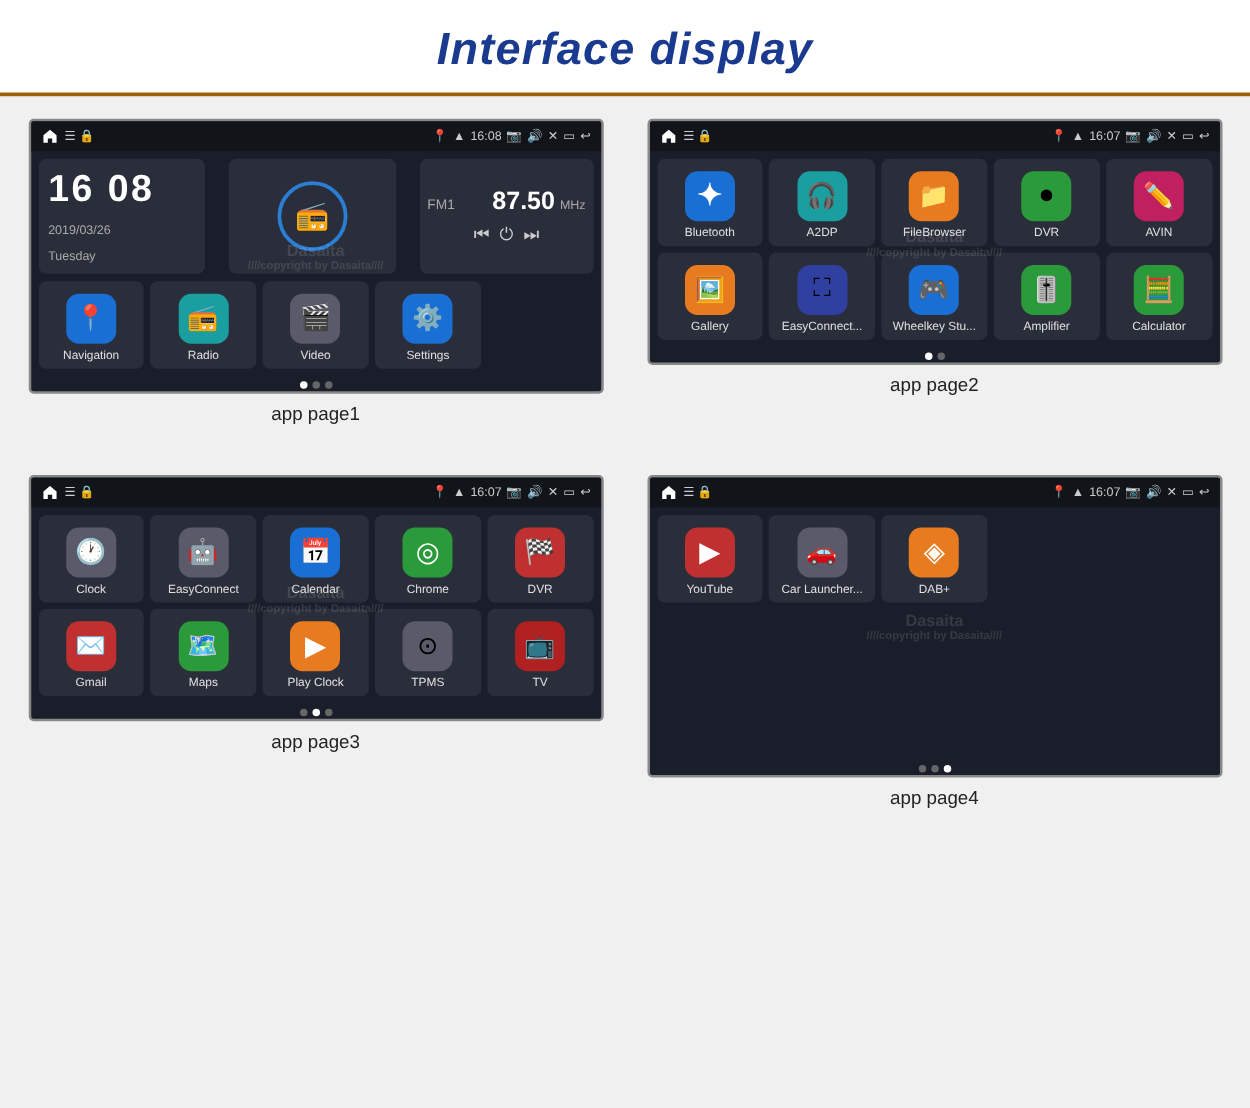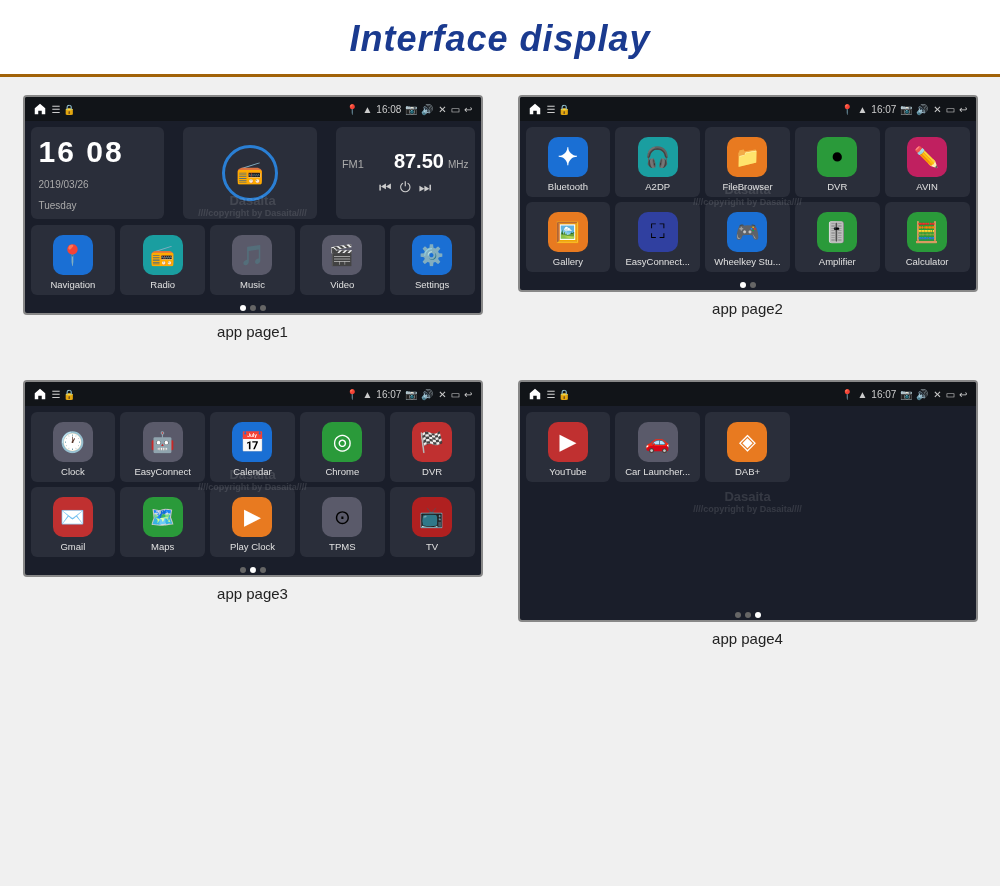--- a/index.html
+++ b/index.html
@@ -266,24 +266,20 @@
       <div class="app-grid app-grid-5col" style="padding-top:3px;">
         <div class="app-cell">
           <div class="app-icon ic-blue">📍</div>
           <span class="app-name">Navigation</span>
         </div>
         <div class="app-cell">
           <div class="app-icon ic-teal">📻</div>
           <span class="app-name">Radio</span>
         </div>
         <div class="app-cell">
-          <div class="app-icon ic-gray">🎵</div>
-          <span class="app-name">Music</span>
-        </div>
-        <div class="app-cell">
           <div class="app-icon ic-gray">🎬</div>
           <span class="app-name">Video</span>
         </div>
         <div class="app-cell">
           <div class="app-icon ic-blue">⚙️</div>
           <span class="app-name">Settings</span>
         </div>
       </div>
 
       <div class="dots-row">

